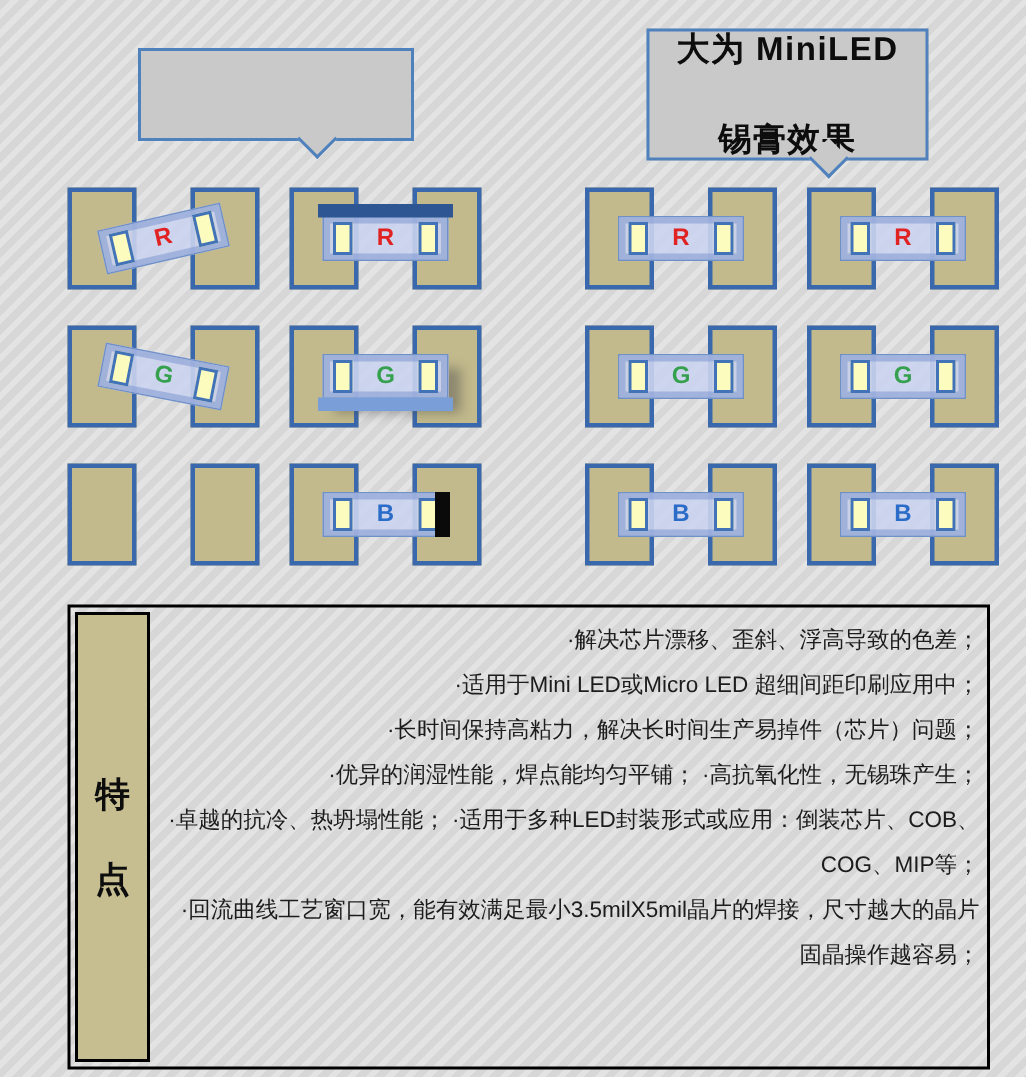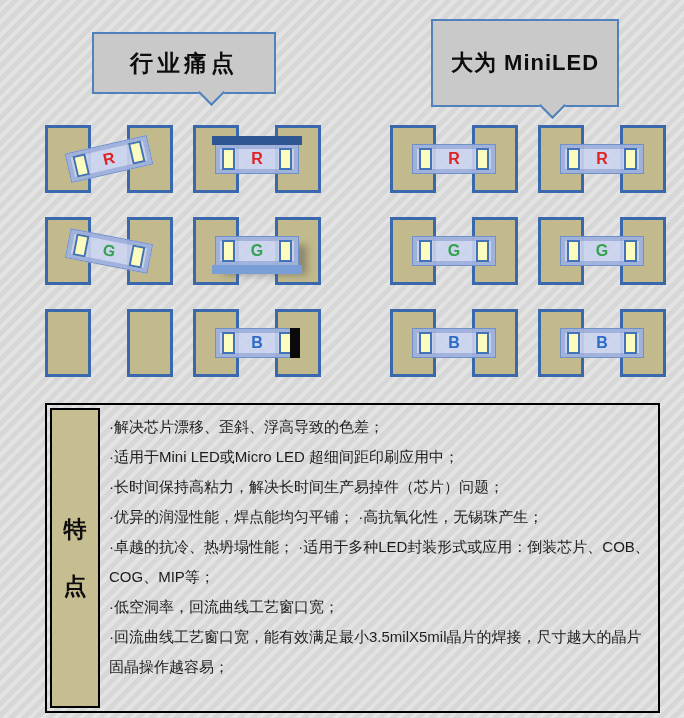--- a/index.html
+++ b/index.html
@@ -60,34 +60,34 @@
     display:flex;
   }
   .feature-label{
     width:50px;flex:0 0 50px;
     background:#c6bd90;border:2px solid #000;box-sizing:border-box;
     display:flex;flex-direction:column;align-items:center;justify-content:center;gap:26px;
     font-family:"Liberation Serif", serif;
     font-size:23px;font-weight:bold;color:#0d0d0d;
   }
   .feature-text{flex:1;padding:4px 2px 0 9px;font-size:15px;line-height:30px;color:#1c1c1c;}
-  .feature-text p{margin:0;}
+  .feature-text p{margin:0;text-align:right;}
 </style>
 </head>
 <body>
 
 <div class="page">
 
   <div class="bubble bubble-left">
-    <span>行业痛点</span>
     <span class="tail"></span>
   </div>
 
   <div class="bubble bubble-right">
     <span>大为 MiniLED</span>
+    <span>锡膏效果</span>
     <span class="tail"></span>
   </div>
 
   <div class="diagram">
 
     <div class="panel">
       <div class="pad-row">
         <div class="pair">
           <span class="pad"></span>
           <span class="pad"></span>
@@ -216,18 +216,17 @@
     <div class="feature-label">
       <span>特</span>
       <span>点</span>
     </div>
     <div class="feature-text">
       <p>·解决芯片漂移、歪斜、浮高导致的色差；</p>
       <p>·适用于Mini LED或Micro LED 超细间距印刷应用中；</p>
       <p>·长时间保持高粘力，解决长时间生产易掉件（芯片）问题；</p>
       <p>·优异的润湿性能，焊点能均匀平铺； ·高抗氧化性，无锡珠产生；</p>
       <p>·卓越的抗冷、热坍塌性能； ·适用于多种LED封装形式或应用：倒装芯片、COB、COG、MIP等；</p>
-      <p>·低空洞率，回流曲线工艺窗口宽；</p>
       <p>·回流曲线工艺窗口宽，能有效满足最小3.5milX5mil晶片的焊接，尺寸越大的晶片固晶操作越容易；</p>
     </div>
   </div>
 
 </div>
 
 </body></html>

